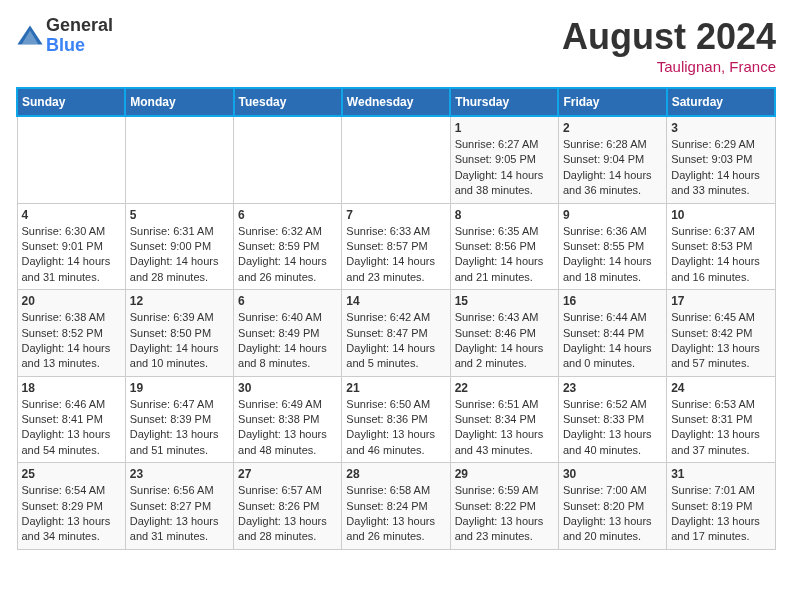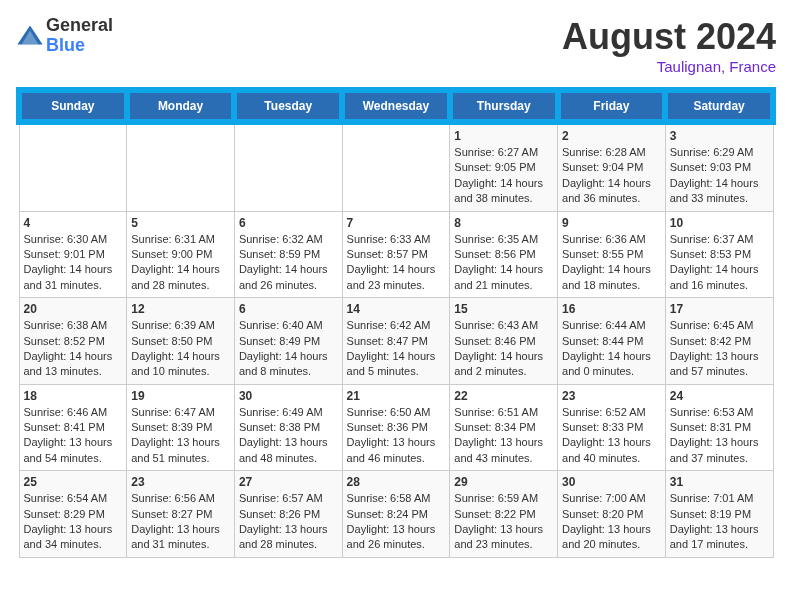--- a/index.html
+++ b/index.html
@@ -36,35 +36,35 @@
     .title-block {
       text-align: right;
     }
     .month-title {
       font-size: 36px;
       font-weight: 700;
       color: #333;
     }
     .location {
       font-size: 15px;
-      color: #6d28d9;
+      color: #be185d;
     }
     table {
       width: 100%;
       border-collapse: collapse;
       font-size: 11px;
     }
     thead tr th {
       background-color: #2a6db5;
       color: #fff;
       padding: 6px 4px;
-      text-align: center;
+      text-align: left;
       font-size: 12px;
       font-weight: bold;
-      border: 6px solid #0ea5e9;
+      border: 2px solid #0ea5e9;
     }
     tbody tr td {
       border: 1px solid #ccc;
       vertical-align: top;
       padding: 4px;
       width: 14.28%;
       min-height: 80px;
       background: #fff;
     }
     tbody tr:nth-child(odd) td {

